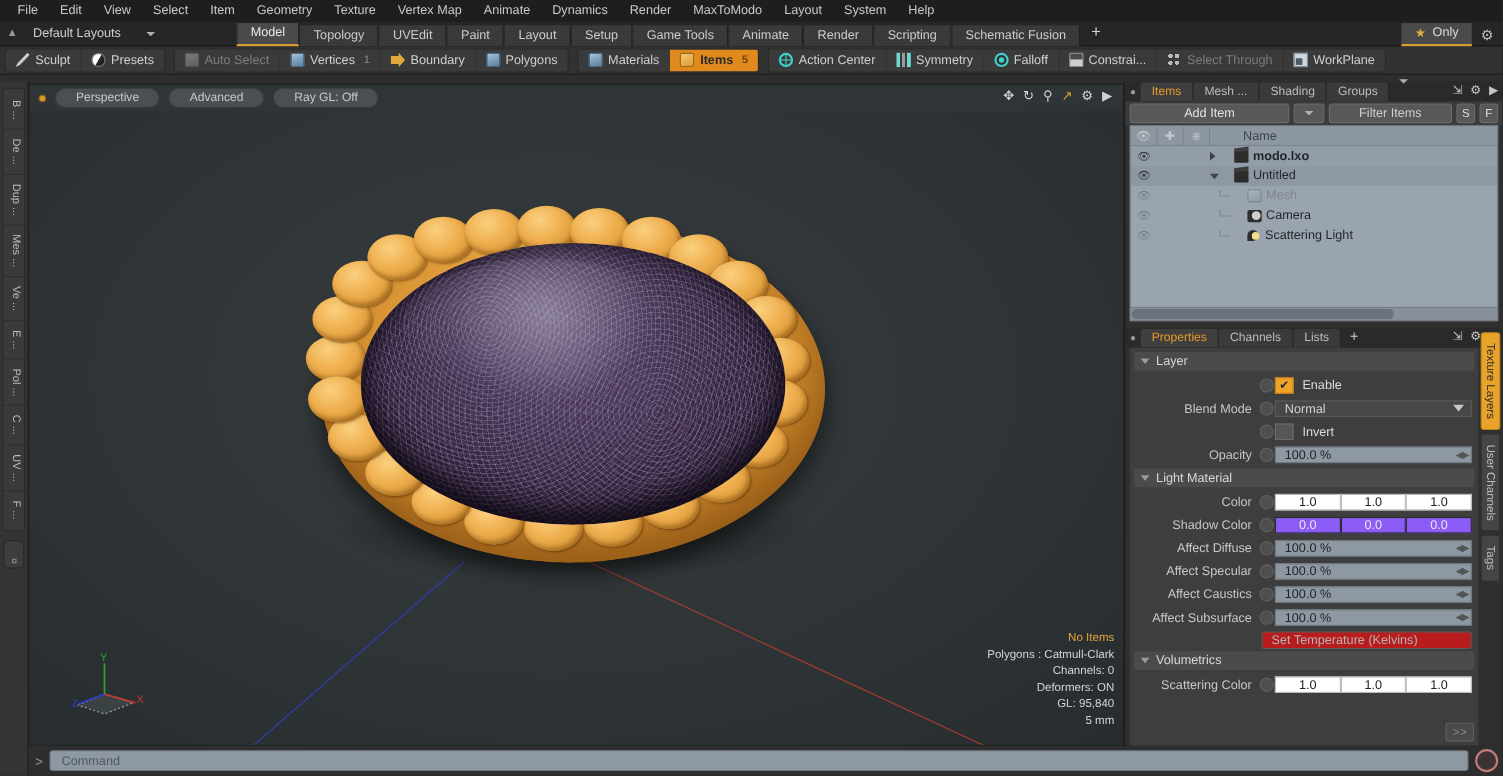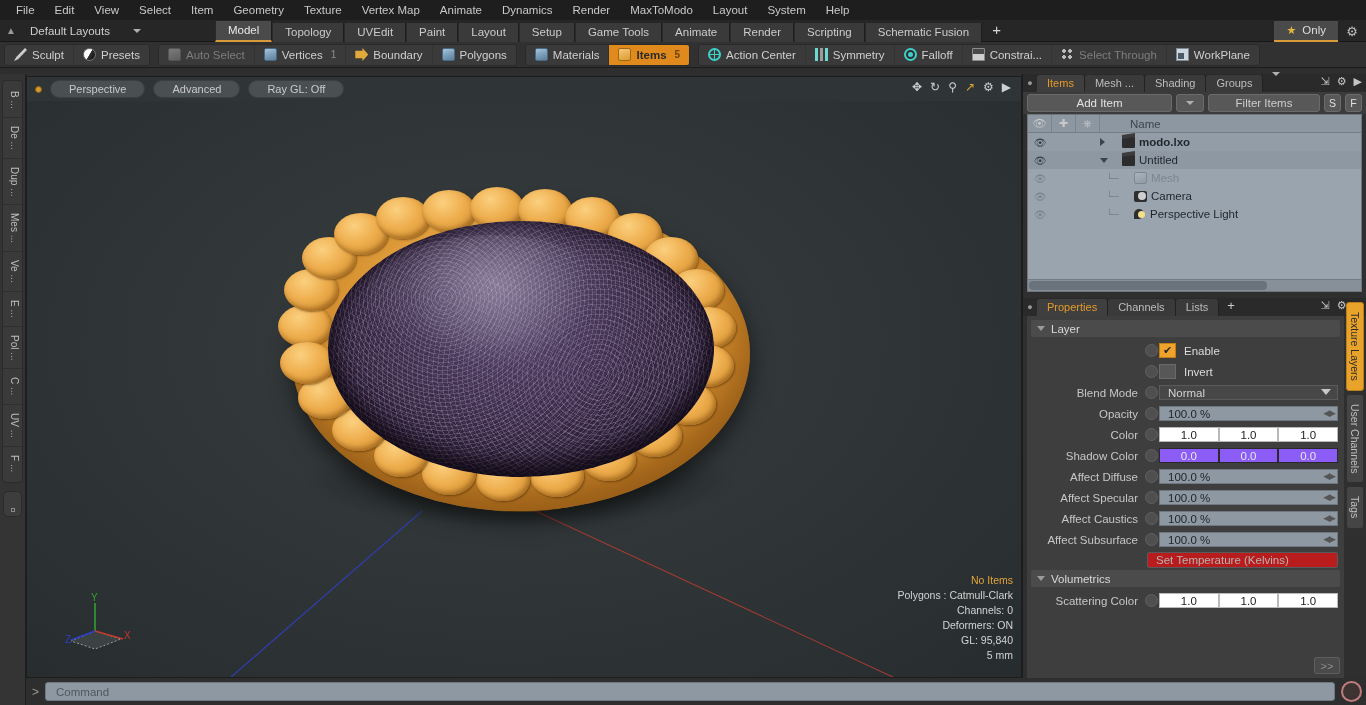--- a/index.html
+++ b/index.html
@@ -548,21 +548,21 @@
               <span class="ic-cam"></span>
               <span>Camera</span>
             </div>
           </div>
           <div class="ilrow">
             <div class="eye dim">👁</div>
             <div style="width:48px"></div>
             <div style="width:34px;color:#6f7983;font-size:9px;padding-left:6px;">└─</div>
             <div class="il-lbl">
               <span class="ic-light"></span>
-              <span>Perspective Light</span>
+              <span>Scattering Light</span>
             </div>
           </div>
         </div>
         <div class="il-scroll">
             <div class="thumb"></div>
           </div>
       </div>
 
       <div class="propwrap">
         <div class="rp-tabsrow">
@@ -584,42 +584,46 @@
             <span class="tri-s"></span>
             <span>Layer</span>
           </div>
           <div class="prow">
             <div class="plabel"></div>
             <span class="knob"></span>
             <span class="chk">✔</span>
             <span style="margin-left:8px;font-size:11.5px;color:#dcdcdc;">Enable</span>
           </div>
           <div class="prow">
-            <div class="plabel"></div>
-            <span class="knob"></span>
-            <span class="chk off"></span>
-            <span style="margin-left:8px;font-size:11.5px;color:#dcdcdc;">Invert</span>
-          </div>
-          <div class="prow">
             <div class="plabel">Blend Mode</div>
             <span class="knob"></span>
             <span class="pfield dark">
               <span>Normal</span>
               <span class="ddcaret" style="top:3px;"></span>
             </span>
           </div>
           <div class="prow">
+            <div class="plabel"></div>
+            <span class="knob"></span>
+            <span class="chk off"></span>
+            <span style="margin-left:8px;font-size:11.5px;color:#dcdcdc;">Invert</span>
+          </div>
+          <div class="prow">
             <div class="plabel">Opacity</div>
             <span class="knob"></span>
             <span class="pfield">
               <span>100.0 %</span>
               <span class="spin">◀▶</span>
             </span>
           </div>
 
+          <div class="sec-head">
+            <span class="tri-s"></span>
+            <span>Light Material</span>
+          </div>
           <div class="prow">
             <div class="plabel">Color</div>
             <span class="knob"></span>
             <span class="triples">
               <span class="trip white-f">1.0</span>
               <span class="trip white-f">1.0</span>
               <span class="trip white-f">1.0</span>
             </span>
           </div>
           <div class="prow">

